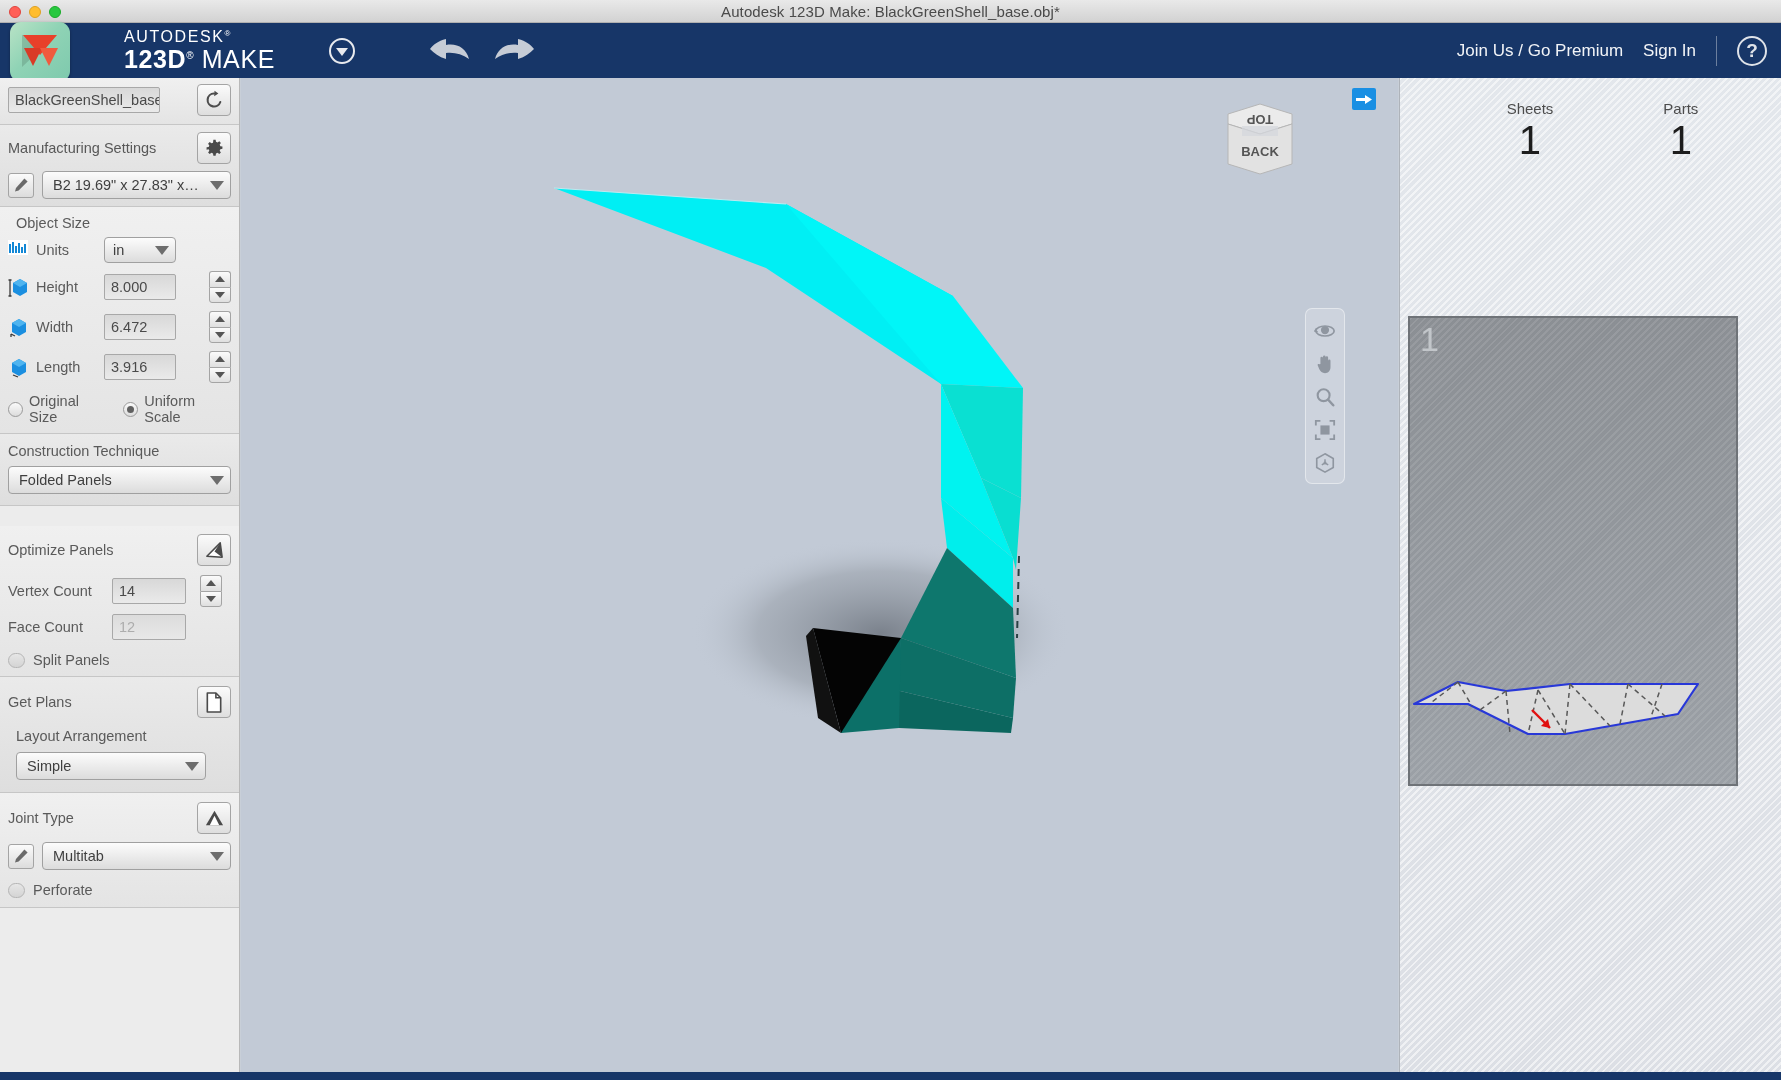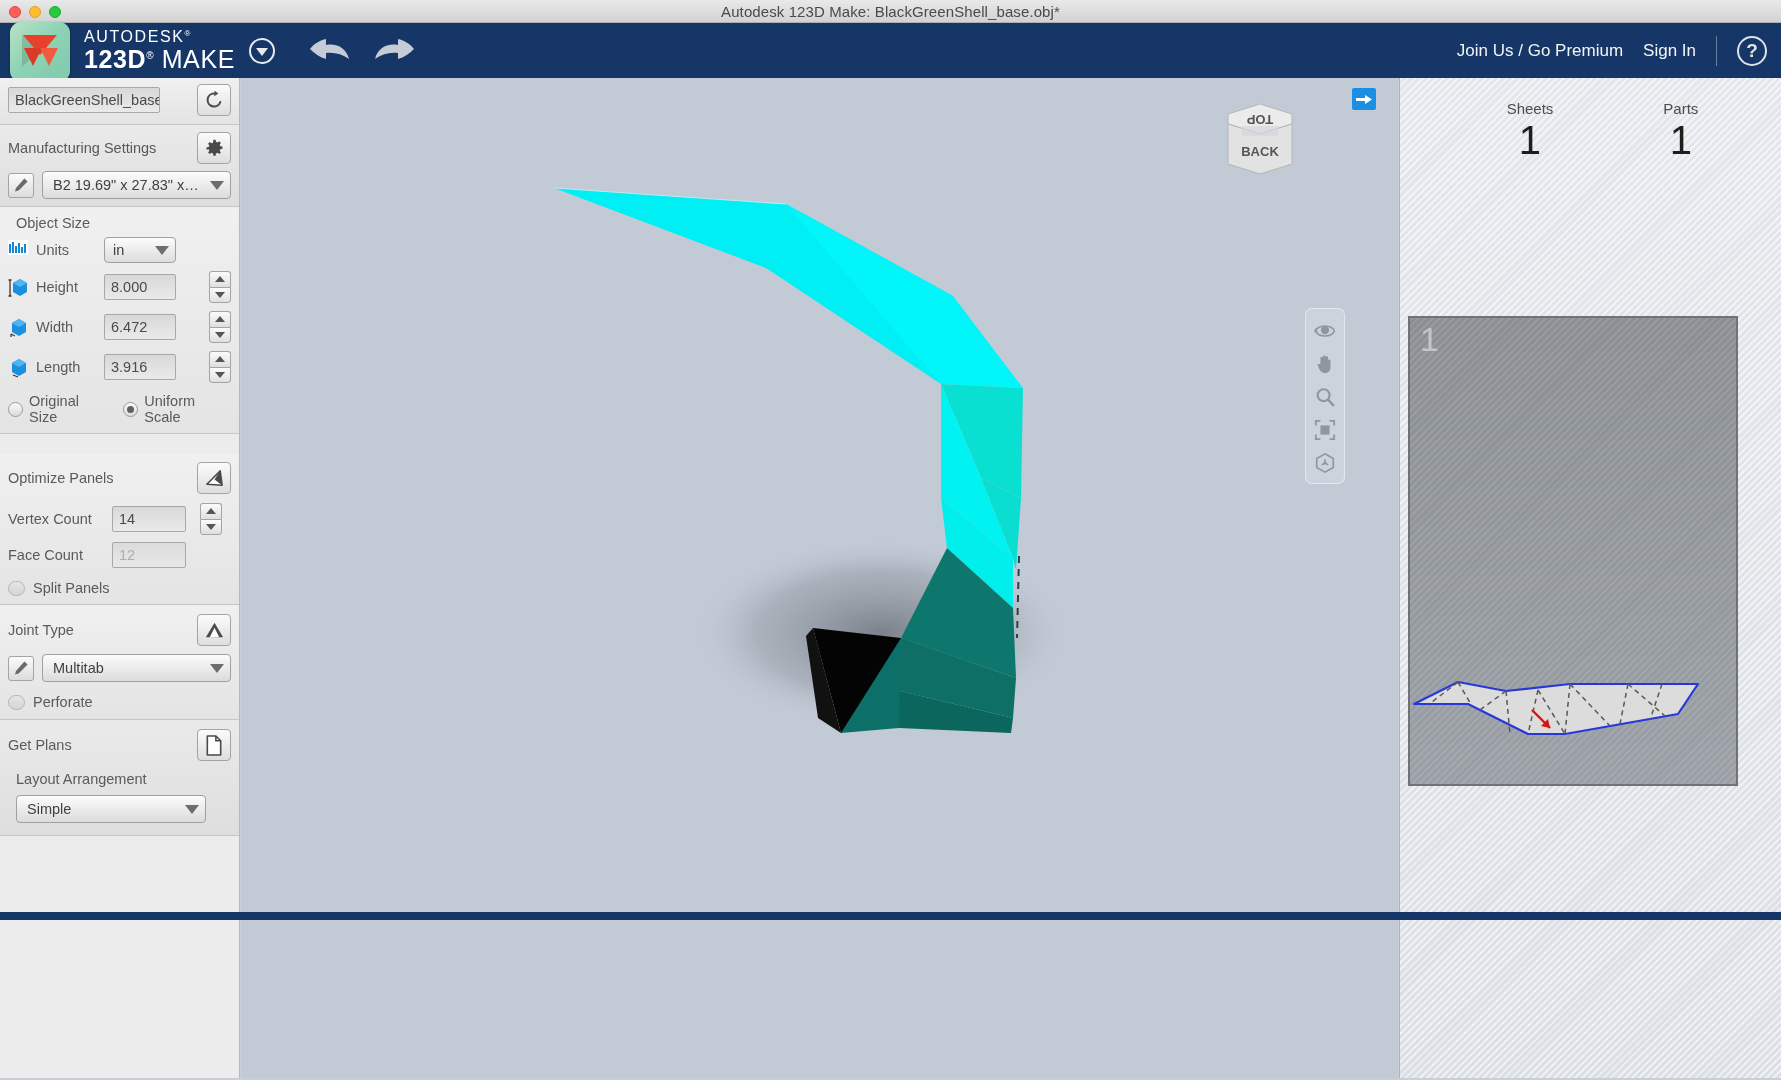--- a/index.html
+++ b/index.html
@@ -2,41 +2,41 @@
 <html><head>
 <meta charset="utf-8">
 <style>
   * { box-sizing: border-box; margin: 0; padding: 0; }
   html, body {
     width: 1781px; height: 1080px;
     overflow: hidden;
     font-family: "Liberation Sans", sans-serif;
     background: #c8cfd8;
   }
-  #app { position: relative; width: 1781px; height: 920px; }
+  #app { position: relative; width: 1781px; height: 1080px; }
 
   
   .titlebar {
     position: absolute; top: 0; left: 0; width: 1781px; height: 23px;
     background: linear-gradient(#e9e9e9, #d2d2d2);
     border-bottom: 1px solid #b0b0b0;
     display: flex; align-items: center; justify-content: center;
   }
   .traffic { position: absolute; left: 9px; top: 6px; display: flex; gap: 8px; }
   .light { width: 12px; height: 12px; border-radius: 50%; }
   .light.red { background: #ff5f57; border: 1px solid #e0443e; }
   .light.yellow { background: #ffbd2e; border: 1px solid #dea123; }
   .light.green { background: #28c840; border: 1px solid #1aab29; }
   .title-text { font-size: 15px; color: #4a4a4a; letter-spacing: .1px; }
 
   
   .appbar {
     position: absolute; top: 23px; left: 0; width: 1781px; height: 55px;
     background: #173668;
-    display: flex; align-items: center;
+    display: flex; align-items: center; gap: 40px;
   }
   .logo-tile {
     width: 60px; height: 60px; margin-left: 10px; margin-top: 2px;
     border-radius: 11px;
     background: linear-gradient(135deg, #b9e3c6 0%, #8fd3b5 45%, #7ec9ad 100%);
     position: relative; overflow: hidden; flex: 0 0 auto;
     box-shadow: 0 1px 3px rgba(0,0,0,.35);
   }
   .logo-shadow {
     position: absolute; left: 12px; top: 13px;
@@ -414,20 +414,27 @@
       </div>
 
       <div class="sb-row" style="gap:6px;">
         <span class="radio"></span>
         <span class="sb-label">Original Size</span>
         <span class="radio on" style="margin-left:10px;"></span>
         <span class="sb-label">Uniform Scale</span>
       </div>
     </div>
 
+    <div class="sb-sect alt" style="padding:9px 8px 11px;">
+      <div class="sb-label" style="margin-bottom:7px;">Construction Technique</div>
+      <div class="combo">
+        <span class="cap">Folded Panels</span>
+        <span class="caret-dn"></span>
+      </div>
+    </div>
 
     <div class="sb-sect" style="padding:8px;margin-top:20px;">
       <div class="sb-row">
         <span class="sb-label">Optimize Panels</span>
         <div class="sqbtn" style="margin-left:auto;">
           <svg width="21" height="21" viewBox="0 0 22 22">
               <path d="M3 17 L17 3 L19 18 Z" fill="#fff" stroke="#4a4a4a" stroke-width="1.6" stroke-linejoin="round"></path>
               <path d="M17 3 L19 18 L11 12 Z" fill="#4a4a4a"></path>
             </svg>
         </div>
@@ -448,20 +455,37 @@
         <span class="sb-label" style="width:96px;">Face Count</span>
         <div class="txtfield disabled" style="width:74px;">12</div>
       </div>
       <div class="sb-row" style="margin-top:12px;gap:8px;">
         <span class="toggle-pill"></span>
         <span class="sb-label">Split Panels</span>
       </div>
     </div>
 
 
+    <div class="sb-sect alt" style="padding:9px 8px 12px;">
+      <div class="sb-row">
+        <span class="sb-label">Get Plans</span>
+        <div class="sqbtn" style="margin-left:auto;">
+          <svg width="20" height="21" viewBox="0 0 20 22">
+              <path d="M3 1 H12 L17 6 V21 H3 Z" fill="#fff" stroke="#4a4a4a" stroke-width="1.7" stroke-linejoin="round"></path>
+              <path d="M12 1 V6 H17" fill="none" stroke="#4a4a4a" stroke-width="1.7"></path>
+            </svg>
+        </div>
+      </div>
+      <div class="sb-label" style="margin:10px 0 8px 8px;">Layout Arrangement</div>
+      <div class="combo" style="margin-left:8px;width:190px;flex:none;">
+        <span class="cap">Simple</span>
+        <span class="caret-dn"></span>
+      </div>
+    </div>
+
     <div class="sb-sect" style="padding:9px 8px;">
       <div class="sb-row">
         <span class="sb-label">Joint Type</span>
         <div class="sqbtn" style="margin-left:auto;">
           <svg width="21" height="21" viewBox="0 0 22 22">
               <path d="M2 18 L11 3 L20 18 Z" fill="#4a4a4a"></path>
               <path d="M6 18 L11 8 L16 18 Z" fill="#fff"></path>
             </svg>
         </div>
       </div>
@@ -472,37 +496,20 @@
             </svg>
         </div>
         <div class="combo">
           <span class="cap">Multitab</span>
           <span class="caret-dn"></span>
         </div>
       </div>
       <div class="sb-row" style="margin-top:12px;gap:8px;">
         <span class="toggle-pill"></span>
         <span class="sb-label">Perforate</span>
-      </div>
-    </div>
-
-    <div class="sb-sect alt" style="padding:9px 8px 12px;">
-      <div class="sb-row">
-        <span class="sb-label">Get Plans</span>
-        <div class="sqbtn" style="margin-left:auto;">
-          <svg width="20" height="21" viewBox="0 0 20 22">
-              <path d="M3 1 H12 L17 6 V21 H3 Z" fill="#fff" stroke="#4a4a4a" stroke-width="1.7" stroke-linejoin="round"></path>
-              <path d="M12 1 V6 H17" fill="none" stroke="#4a4a4a" stroke-width="1.7"></path>
-            </svg>
-        </div>
-      </div>
-      <div class="sb-label" style="margin:10px 0 8px 8px;">Layout Arrangement</div>
-      <div class="combo" style="margin-left:8px;width:190px;flex:none;">
-        <span class="cap">Simple</span>
-        <span class="caret-dn"></span>
       </div>
     </div>
   </div>
 
   <div class="viewport">
 
     <svg width="1157" height="1000" viewBox="0 0 1157 1000" style="position:absolute;left:0;top:0;">
       <defs>
         <radialGradient id="shgrad" cx="50%" cy="50%" r="50%">
           <stop offset="0%" stop-color="#6e757f" stop-opacity=".85"></stop>

